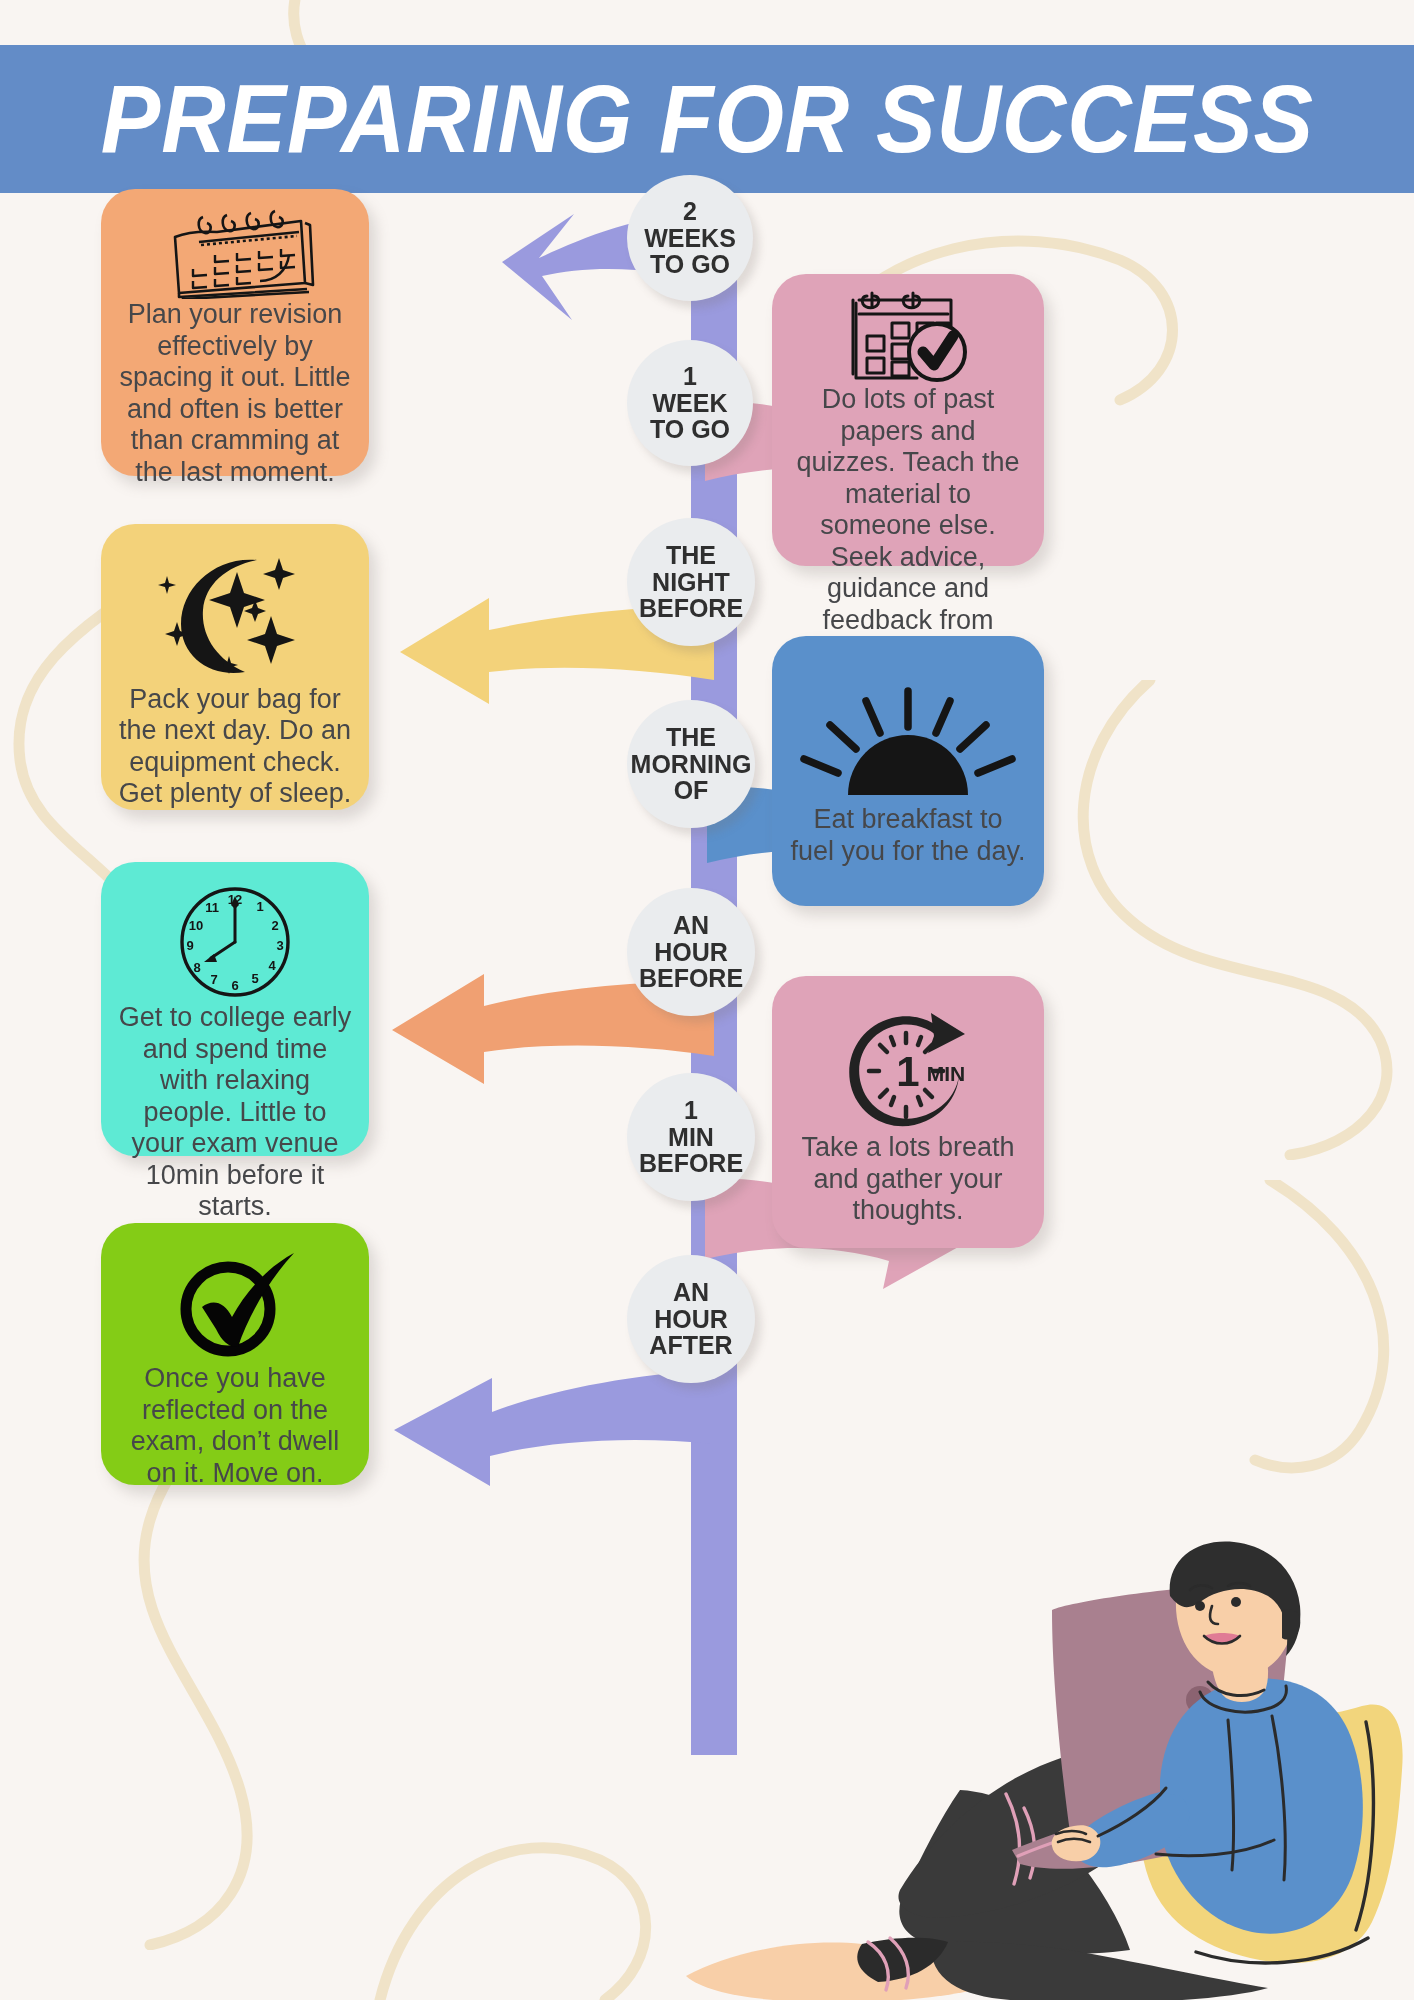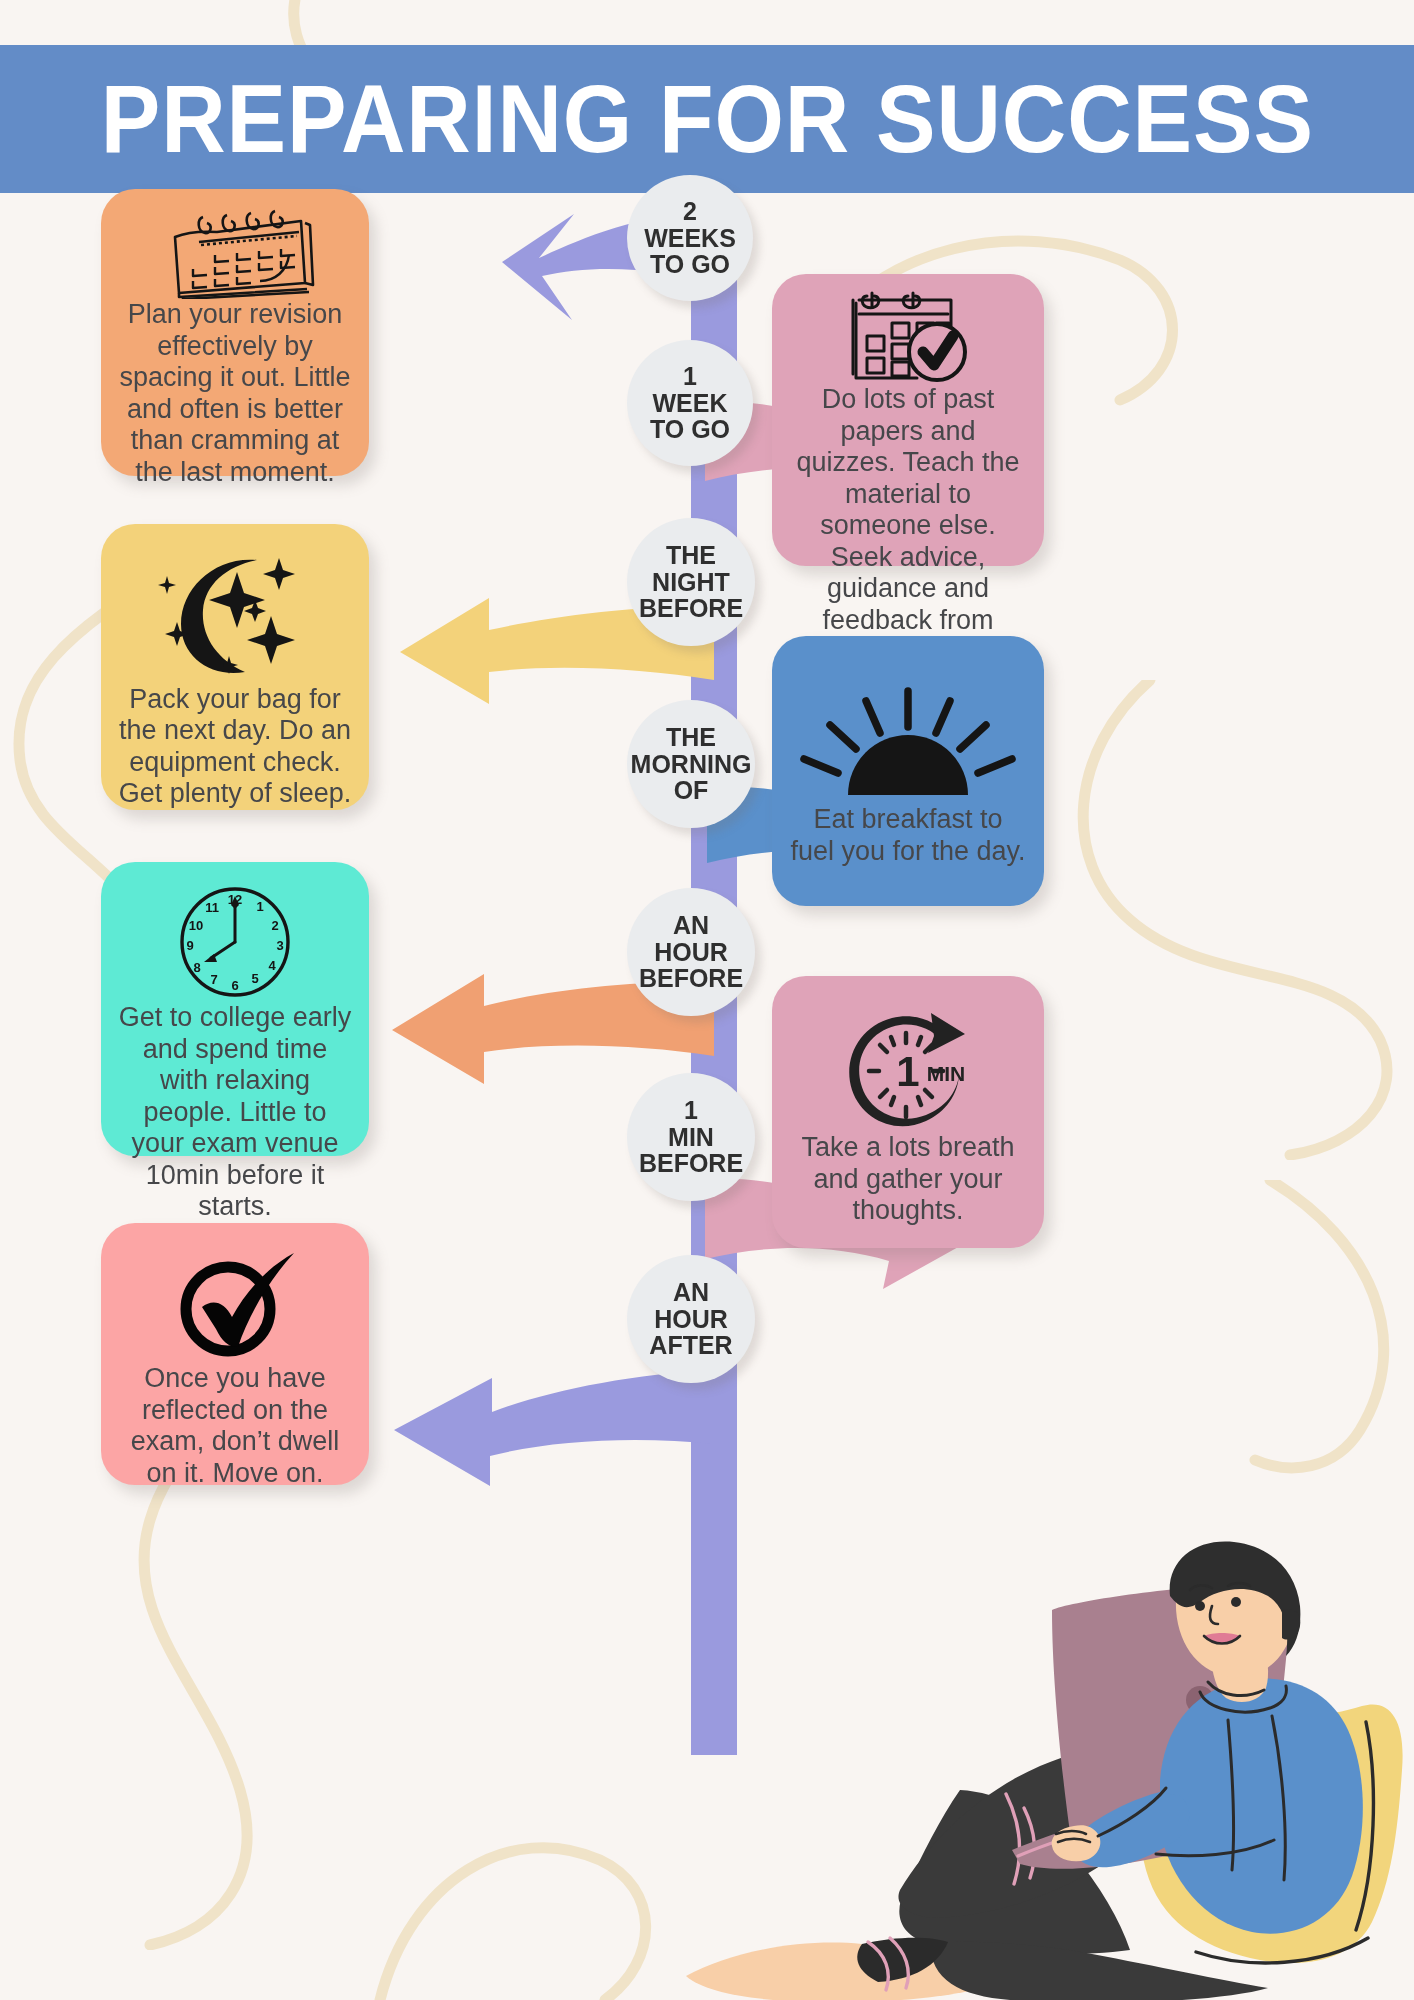--- a/index.html
+++ b/index.html
@@ -19,21 +19,21 @@
   
   .deco { position: absolute; pointer-events: none; }
   .deco svg { display: block; }
 
   
   #header-band {
     position: absolute;
     left: 0; top: 45px;
     width: 1414px; height: 148px;
     background: #638cc7;
-    display: flex; align-items: center; justify-content: center;
+    display: flex; align-items: center; justify-content: center; font-style: italic;
   }
   #header-title {
     color: #ffffff;
     font-size: 96px;
     font-weight: bold;
     letter-spacing: 1px;
     transform: scaleX(0.93);
     white-space: nowrap;
     font-family: "Liberation Sans", sans-serif;
   }
@@ -329,21 +329,21 @@
           <line x1="63" y1="98" x2="66" y2="90"></line>
           <line x1="90" y1="38" x2="93" y2="30"></line>
         </g>
         <text x="80" y="79" fill="#222222" font-family="Liberation Sans, sans-serif" font-size="42" font-weight="bold" text-anchor="middle">1</text>
         <text x="118" y="74" fill="#222222" font-family="Liberation Sans, sans-serif" font-size="21" font-weight="bold" text-anchor="middle">MIN</text>
       </svg>
     </div>
     <div class="card-text">Take a lots breath and gather your thoughts.</div>
   </div>
 
-  <div class="card" style="left:101px; top:1223px; width:268px; height:262px; background:#fca5a5; padding-top:24px;">
+  <div class="card" style="left:101px; top:1223px; width:268px; height:262px; background:#84cc16; padding-top:24px;">
     <div class="card-icon" style="height:120px;">
       <svg width="126" height="116" viewBox="0 0 126 116">
         <circle cx="56" cy="62" r="42" fill="none" stroke="#050505" stroke-width="11"></circle>
         <path d="M30 60 C 40 52, 52 54, 60 70 C 74 44, 96 20, 122 6 C 96 34, 76 70, 66 100 C 56 100, 50 94, 44 82 Z" fill="#050505"></path>
       </svg>
     </div>
     <div class="card-text">Once you have reflected on the exam, don’t dwell on it. Move on.</div>
   </div>
 
   <div class="tl-circle" style="left:627px; top:175px; width:126px; height:126px; font-size:25px;">

